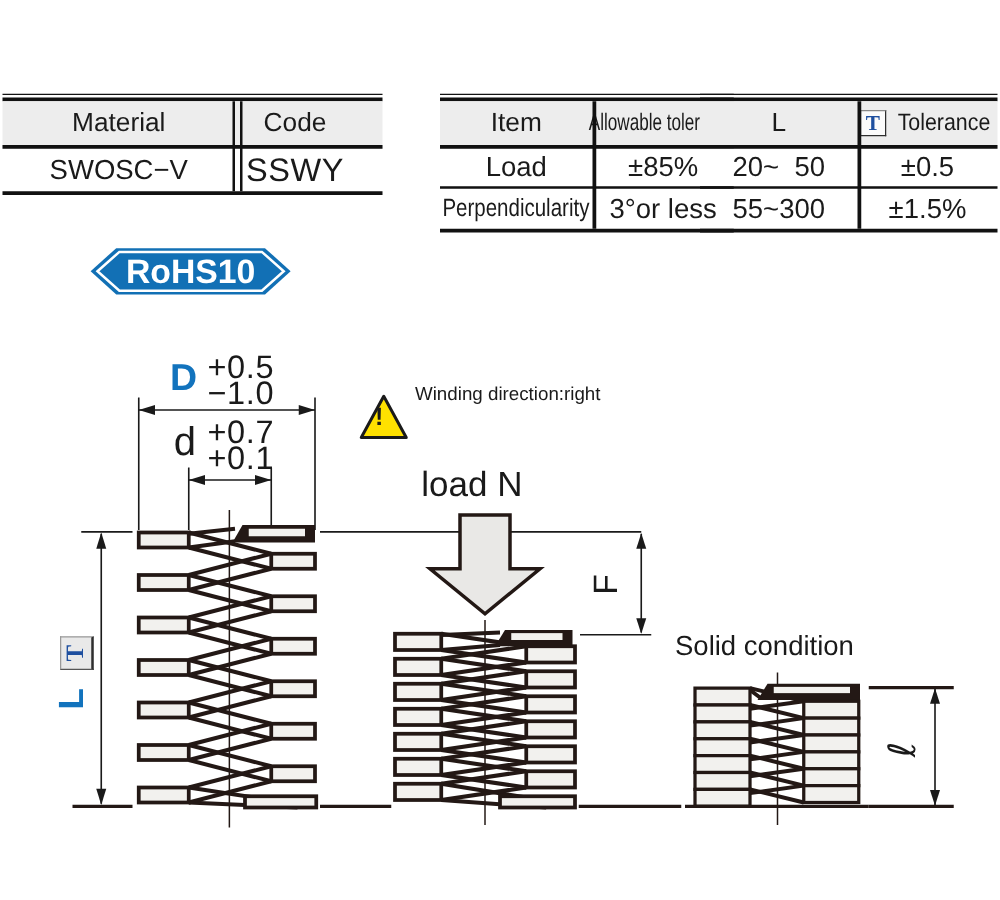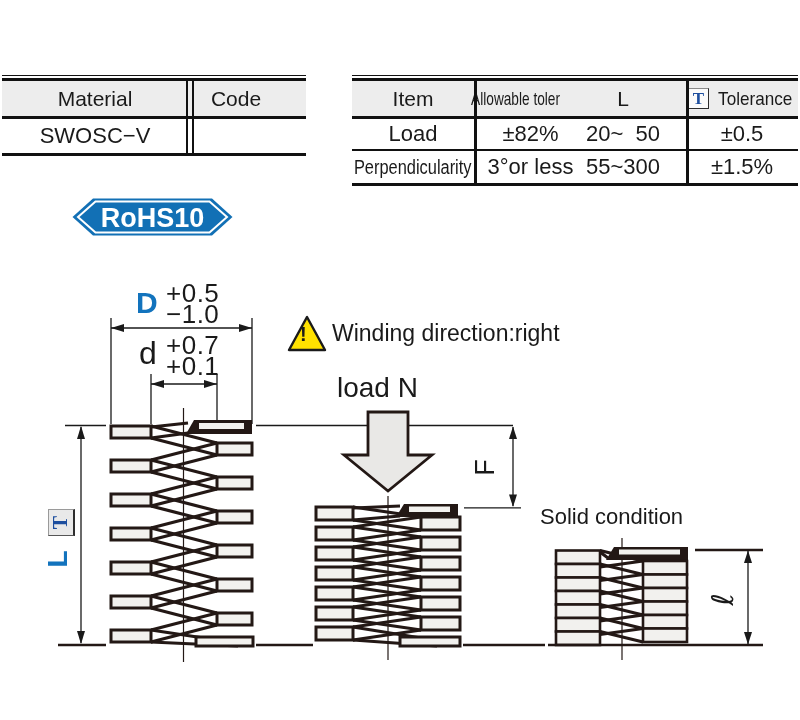--- a/index.html
+++ b/index.html
@@ -37,21 +37,21 @@
   #badge{position:absolute;left:72px;top:197px;}
   #badge text{font-family:"Liberation Sans",sans-serif;font-weight:bold;font-size:27px;fill:#fff;}
 
   
   .lbl{position:absolute;white-space:nowrap;}
   #lblD{left:136px;top:286px;font-size:30px;font-weight:bold;color:#1273bd;}
   .tolstack{position:absolute;font-size:26px;line-height:21px;letter-spacing:0.5px;}
   #tolD{left:166px;top:283px;}
   #lbld{left:139px;top:335px;font-size:32px;}
   #told{left:166px;top:335px;}
-  #warnText{left:332px;top:320px;font-size:23px;}
+  #warnText{left:332px;top:307px;font-size:15px;}
   #warnMark{left:300px;top:323px;font-size:20px;font-weight:bold;}
   #loadN{left:337px;top:372px;font-size:28px;}
   #lblF{left:477px;top:452px;font-size:27px;transform:rotate(-90deg);}
   #lblL{left:49px;top:543px;font-size:28px;font-weight:bold;color:#1273bd;transform:rotate(-90deg);}
   #solidLbl{left:540px;top:504px;font-size:22px;}
   #lblEll{left:716px;top:582px;font-size:30px;font-family:"DejaVu Sans",sans-serif;font-style:italic;transform:rotate(-90deg);}
   #tboxSide{position:absolute;left:48px;top:509px;width:27px;height:27px;display:flex;align-items:center;justify-content:center;
         background:#e9e9e9;border:1.5px solid #9a9a9a;border-right:2.5px solid #2e2e2e;border-bottom-color:#555;
         box-sizing:border-box;}
   #tboxSide span{font-family:"Liberation Serif","DejaVu Serif",serif;font-weight:bold;font-size:20px;color:#1e4f9f;
@@ -76,33 +76,34 @@
 
 <div class="page">
 
   <div class="tbl" id="tbl1">
     <div class="trow thead">
       <div class="cell c1">Material</div>
       <div class="cell c2">Code</div>
     </div>
     <div class="trow body">
       <div class="cell c1 val">SWOSC−V</div>
+      <div class="cell c2 val big">SSWY</div>
     </div>
     <i class="vline" style="left:184px"></i>
     <i class="vline" style="left:190px"></i>
   </div>
 
   <div class="tbl" id="tbl2">
     <div class="trow thead">
       <div class="cell c1">Item</div>
       <div class="cell c2"><span class="cond">Allowable tolerance</span></div>
     </div>
     <div class="trow body short mid">
       <div class="cell c1 val">Load</div>
-      <div class="cell c2 val">±82%</div>
+      <div class="cell c2 val">±85%</div>
     </div>
     <div class="trow body short">
       <div class="cell c1 val"><span class="cond2">Perpendicularity</span></div>
       <div class="cell c2 val">3°or less</div>
     </div>
     <i class="vline" style="left:122px;width:2.5px"></i>
   </div>
 
   <div class="tbl" id="tbl3">
     <div class="trow thead">

